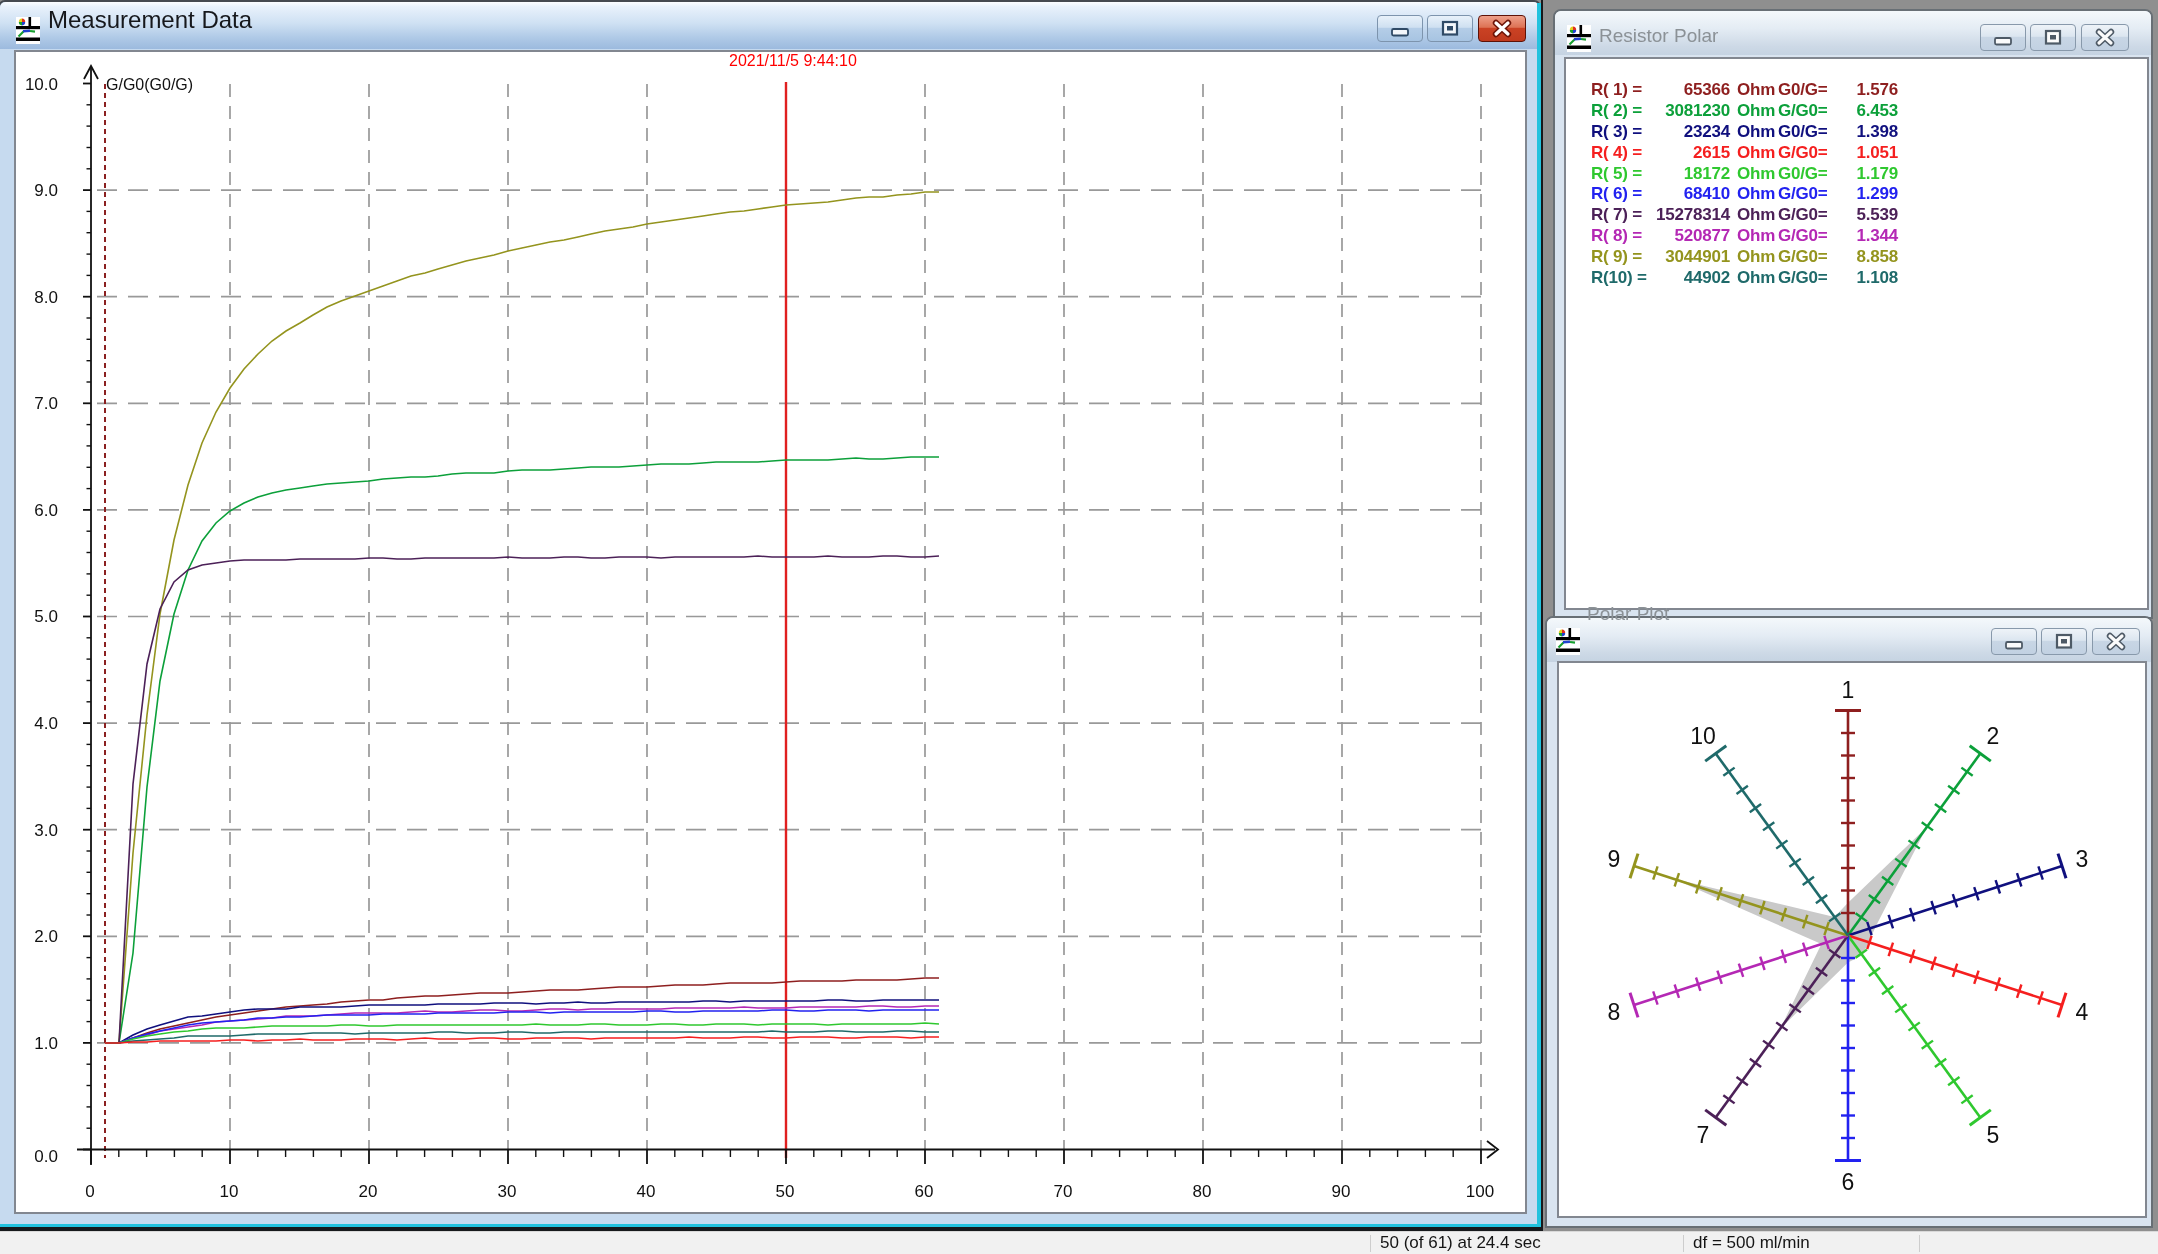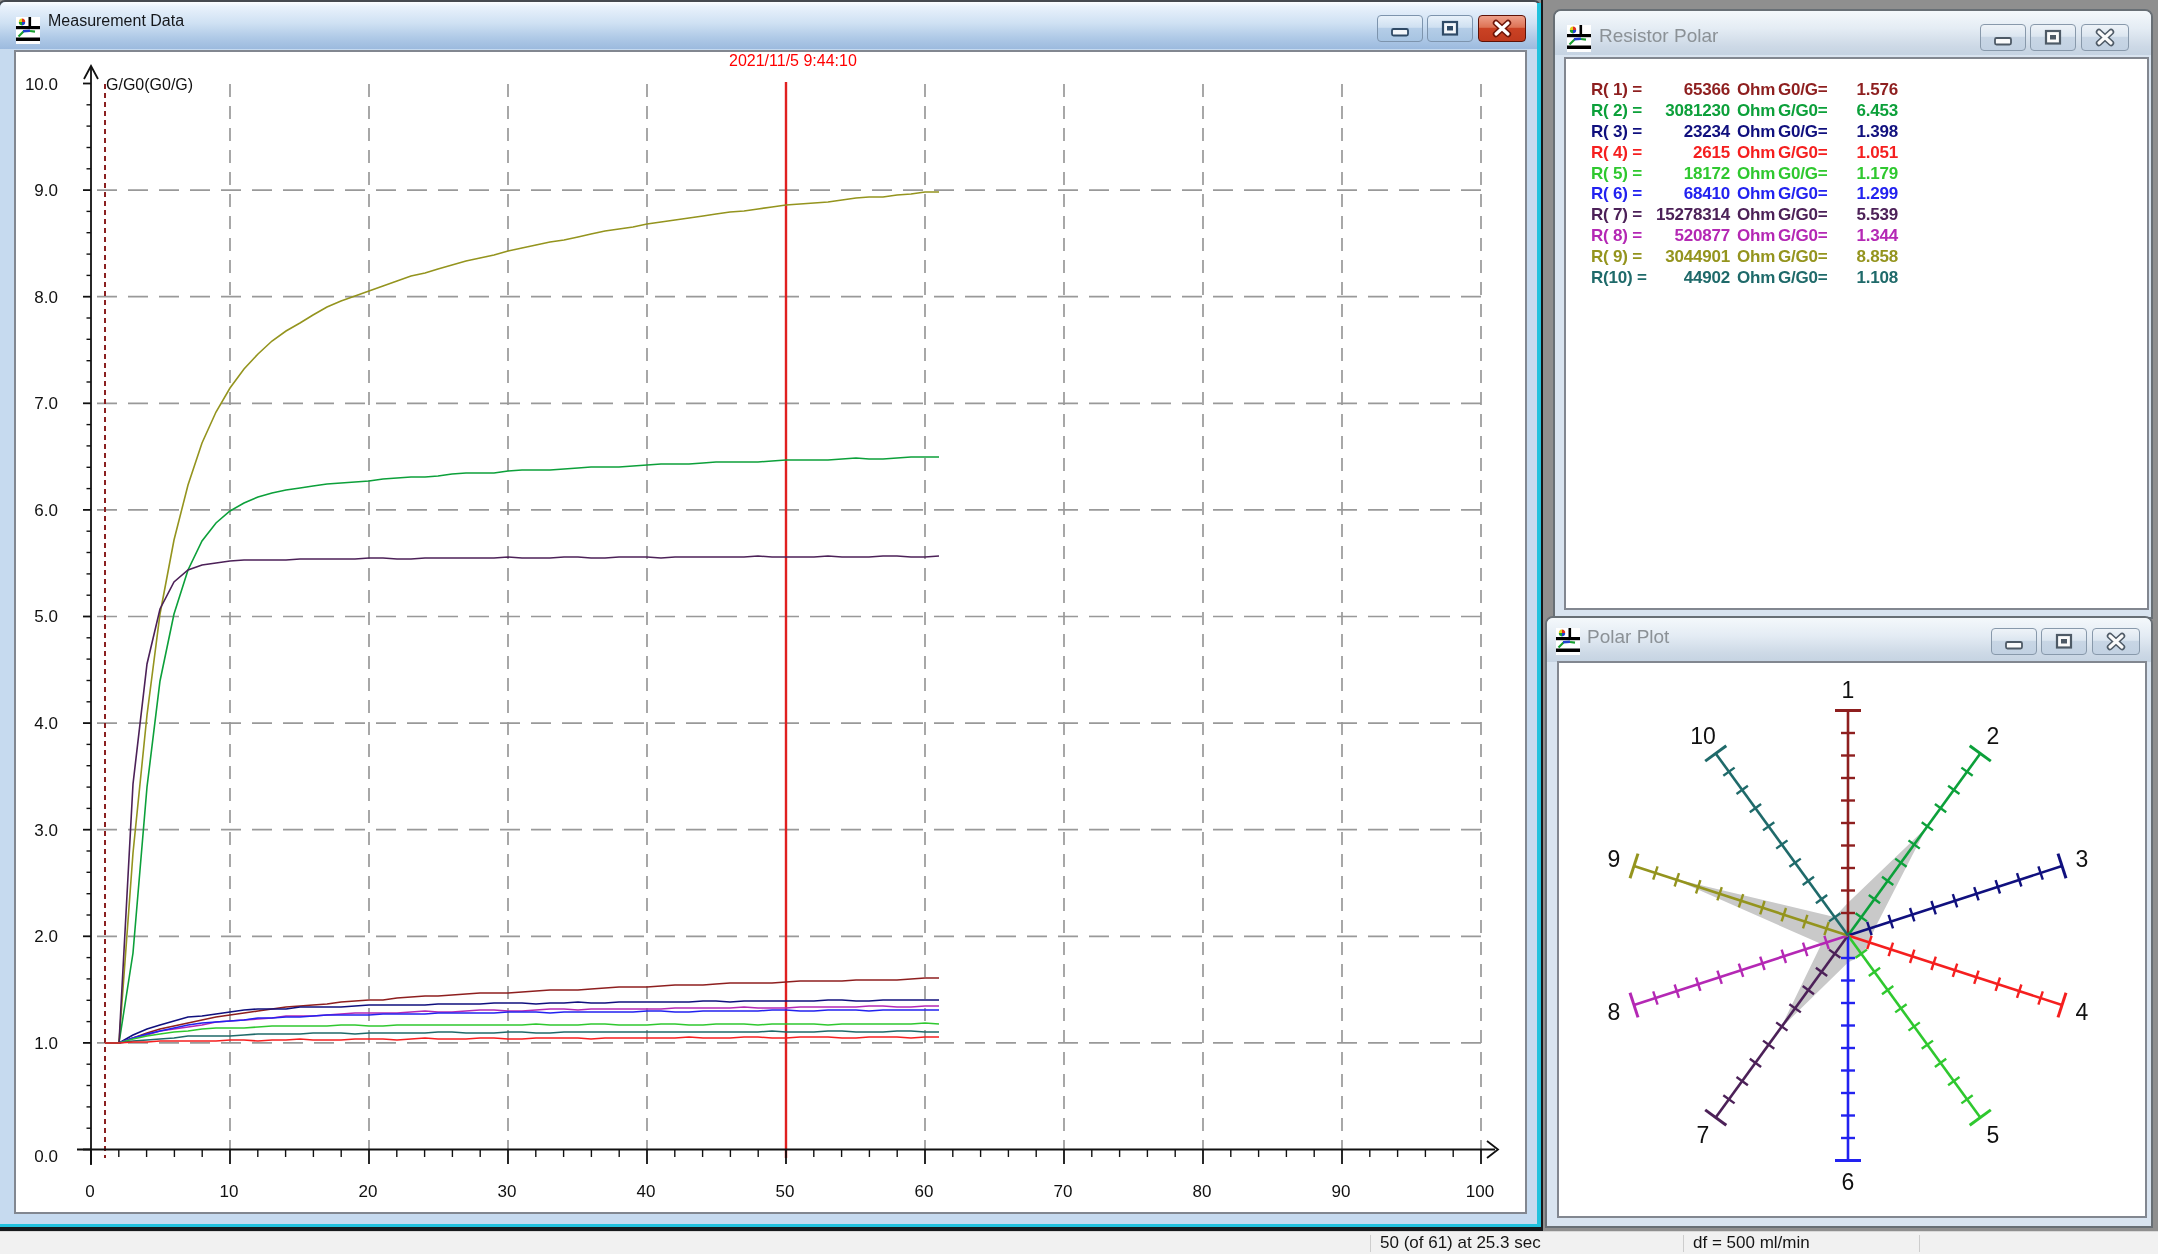--- a/index.html
+++ b/index.html
@@ -16,21 +16,21 @@
 <rect x="0" y="20.5" width="24" height="3.5" fill="#000"></rect>
 <path d="M6 5 L6 1.6 A3.4 3.4 0 0 1 9.2 5 Z" fill="#e03020"></path>
 <path d="M6 5 L9.2 5 A3.4 3.4 0 0 1 6 8.4 Z" fill="#2040d0"></path>
 <path d="M6 5 L6 8.4 A3.4 3.4 0 0 1 2.8 5 Z" fill="#18a030"></path>
 <path d="M6 5 L2.8 5 A3.4 3.4 0 0 1 6 1.6 Z" fill="#e0d020"></path>
 <polyline points="2.5,19.5 7.5,14.5" stroke="#18a030" stroke-width="2.2" fill="none"></polyline>
 <polyline points="7,14.3 14,13.7" stroke="#2040d0" stroke-width="2.6" fill="none"></polyline>
 <polyline points="14,14 19,14.6" stroke="#18a030" stroke-width="2.2" fill="none"></polyline>
 <rect x="0" y="24" width="24" height="3" fill="#fdfdfd"></rect>
 </svg>
-<div style="position:absolute;left:48px;top:12px;font-size:16px;color:#16181c">Measurement Data</div>
+<div style="position:absolute;left:48px;top:6px;font-size:24px;color:#16181c">Measurement Data</div>
 <div style="position:absolute;left:1377px;top:15px;width:44px;height:25px;border:1.5px solid #7d94ad;border-radius:4px;background:linear-gradient(180deg,#e8f1fa 0%,#cfe0f1 45%,#b4cde7 50%,#a7c4e2 100%)"><svg width="44" height="25" viewBox="0 0 44 25">
       <rect x="14" y="13" width="16" height="6.5" rx="1.5" fill="#f2f6fa" stroke="#2f4a66" stroke-width="1.8"></rect>
     </svg></div>
 <div style="position:absolute;left:1427px;top:15px;width:44px;height:25px;border:1.5px solid #7d94ad;border-radius:4px;background:linear-gradient(180deg,#e8f1fa 0%,#cfe0f1 45%,#b4cde7 50%,#a7c4e2 100%)"><svg width="44" height="25" viewBox="0 0 44 25">
       <rect x="15" y="6" width="14" height="12.5" fill="#f2f6fa" stroke="#2f4a66" stroke-width="2.2"></rect>
       <rect x="19" y="10" width="6" height="4.5" fill="#2f4a66"></rect>
     </svg></div>
 <div style="position:absolute;left:1478px;top:15px;width:46px;height:25px;border:1.5px solid #5e1207;border-radius:4px;background:linear-gradient(180deg,#eea08a 0%,#dd7355 45%,#ca4224 50%,#c03a1e 100%)"><svg width="46" height="25" viewBox="0 0 46 25">
       <g stroke="#6e1508" stroke-width="6.4" stroke-linecap="round">
         <line x1="17" y1="7" x2="29" y2="18"></line>
@@ -270,21 +270,21 @@
 <rect x="0" y="20.5" width="24" height="3.5" fill="#000"></rect>
 <path d="M6 5 L6 1.6 A3.4 3.4 0 0 1 9.2 5 Z" fill="#e03020"></path>
 <path d="M6 5 L9.2 5 A3.4 3.4 0 0 1 6 8.4 Z" fill="#2040d0"></path>
 <path d="M6 5 L6 8.4 A3.4 3.4 0 0 1 2.8 5 Z" fill="#18a030"></path>
 <path d="M6 5 L2.8 5 A3.4 3.4 0 0 1 6 1.6 Z" fill="#e0d020"></path>
 <polyline points="2.5,19.5 7.5,14.5" stroke="#18a030" stroke-width="2.2" fill="none"></polyline>
 <polyline points="7,14.3 14,13.7" stroke="#2040d0" stroke-width="2.6" fill="none"></polyline>
 <polyline points="14,14 19,14.6" stroke="#18a030" stroke-width="2.2" fill="none"></polyline>
 <rect x="0" y="24" width="24" height="3" fill="#fdfdfd"></rect>
 </svg>
-<div style="position:absolute;left:1587px;top:626px;font-size:19px;color:#8b9196">Polar Plot</div>
+<div style="position:absolute;left:1587px;top:603px;font-size:19px;color:#8b9196">Polar Plot</div>
 <div style="position:absolute;left:1991px;top:628px;width:44px;height:25px;border:1.5px solid #8899ab;border-radius:4px;background:linear-gradient(180deg,#eef3f8 0%,#dce6f0 45%,#c8d6e5 50%,#c2d1e2 100%)"><svg width="44" height="25" viewBox="0 0 44 25">
       <rect x="14" y="13" width="16" height="6.5" rx="1.5" fill="#fbfbfb" stroke="#4e5a66" stroke-width="1.8"></rect>
     </svg></div>
 <div style="position:absolute;left:2041px;top:628px;width:44px;height:25px;border:1.5px solid #8899ab;border-radius:4px;background:linear-gradient(180deg,#eef3f8 0%,#dce6f0 45%,#c8d6e5 50%,#c2d1e2 100%)"><svg width="44" height="25" viewBox="0 0 44 25">
       <rect x="15" y="6" width="14" height="12.5" fill="#fbfbfb" stroke="#4e5a66" stroke-width="2.2"></rect>
       <rect x="19" y="10" width="6" height="4.5" fill="#4e5a66"></rect>
     </svg></div>
 <div style="position:absolute;left:2092px;top:628px;width:46px;height:25px;border:1.5px solid #8899ab;border-radius:4px;background:linear-gradient(180deg,#eef3f8 0%,#dce6f0 45%,#c8d6e5 50%,#c2d1e2 100%)"><svg width="46" height="25" viewBox="0 0 46 25">
       <g stroke="#4e5a66" stroke-width="6.4" stroke-linecap="round">
         <line x1="17" y1="7" x2="29" y2="18"></line>
@@ -417,14 +417,14 @@
 <text x="1703" y="1143" text-anchor="middle" font-size="23" fill="#111">7</text>
 <text x="1614" y="1020" text-anchor="middle" font-size="23" fill="#111">8</text>
 <text x="1614" y="867" text-anchor="middle" font-size="23" fill="#111">9</text>
 <text x="1703" y="744" text-anchor="middle" font-size="23" fill="#111">10</text>
 </svg>
 
 <div style="position:absolute;left:0;top:1231px;width:2158px;height:23px;background:#f1f1f1;border-top:1px solid #d9d9d9">
   <div style="position:absolute;left:1370px;top:3px;width:1px;height:17px;background:#cdcdcd"></div>
   <div style="position:absolute;left:1683px;top:3px;width:1px;height:17px;background:#cdcdcd"></div>
   <div style="position:absolute;left:1919px;top:3px;width:1px;height:17px;background:#cdcdcd"></div>
-  <div style="position:absolute;left:1380px;top:1px;font-size:17px;color:#151515">50 (of 61) at 25.3 sec</div>
+  <div style="position:absolute;left:1380px;top:1px;font-size:17px;color:#151515">50 (of 61) at 24.4 sec</div>
   <div style="position:absolute;left:1693px;top:1px;font-size:17px;color:#151515">df = 500 ml/min</div>
 </div>
 </body></html>

